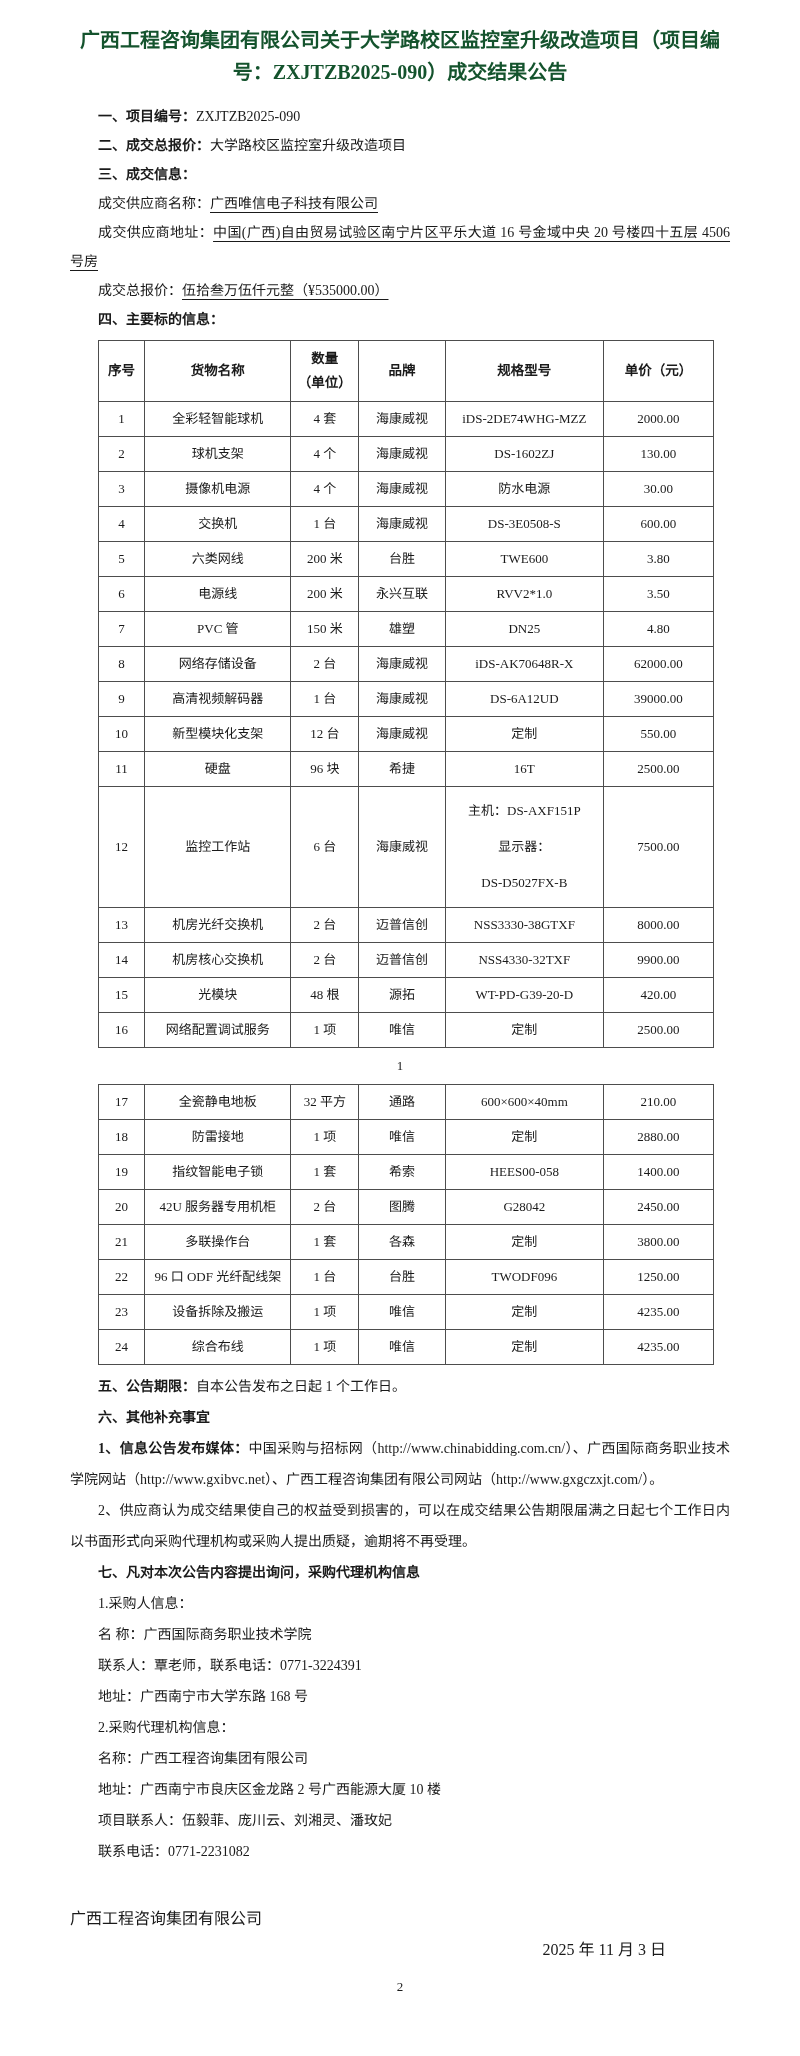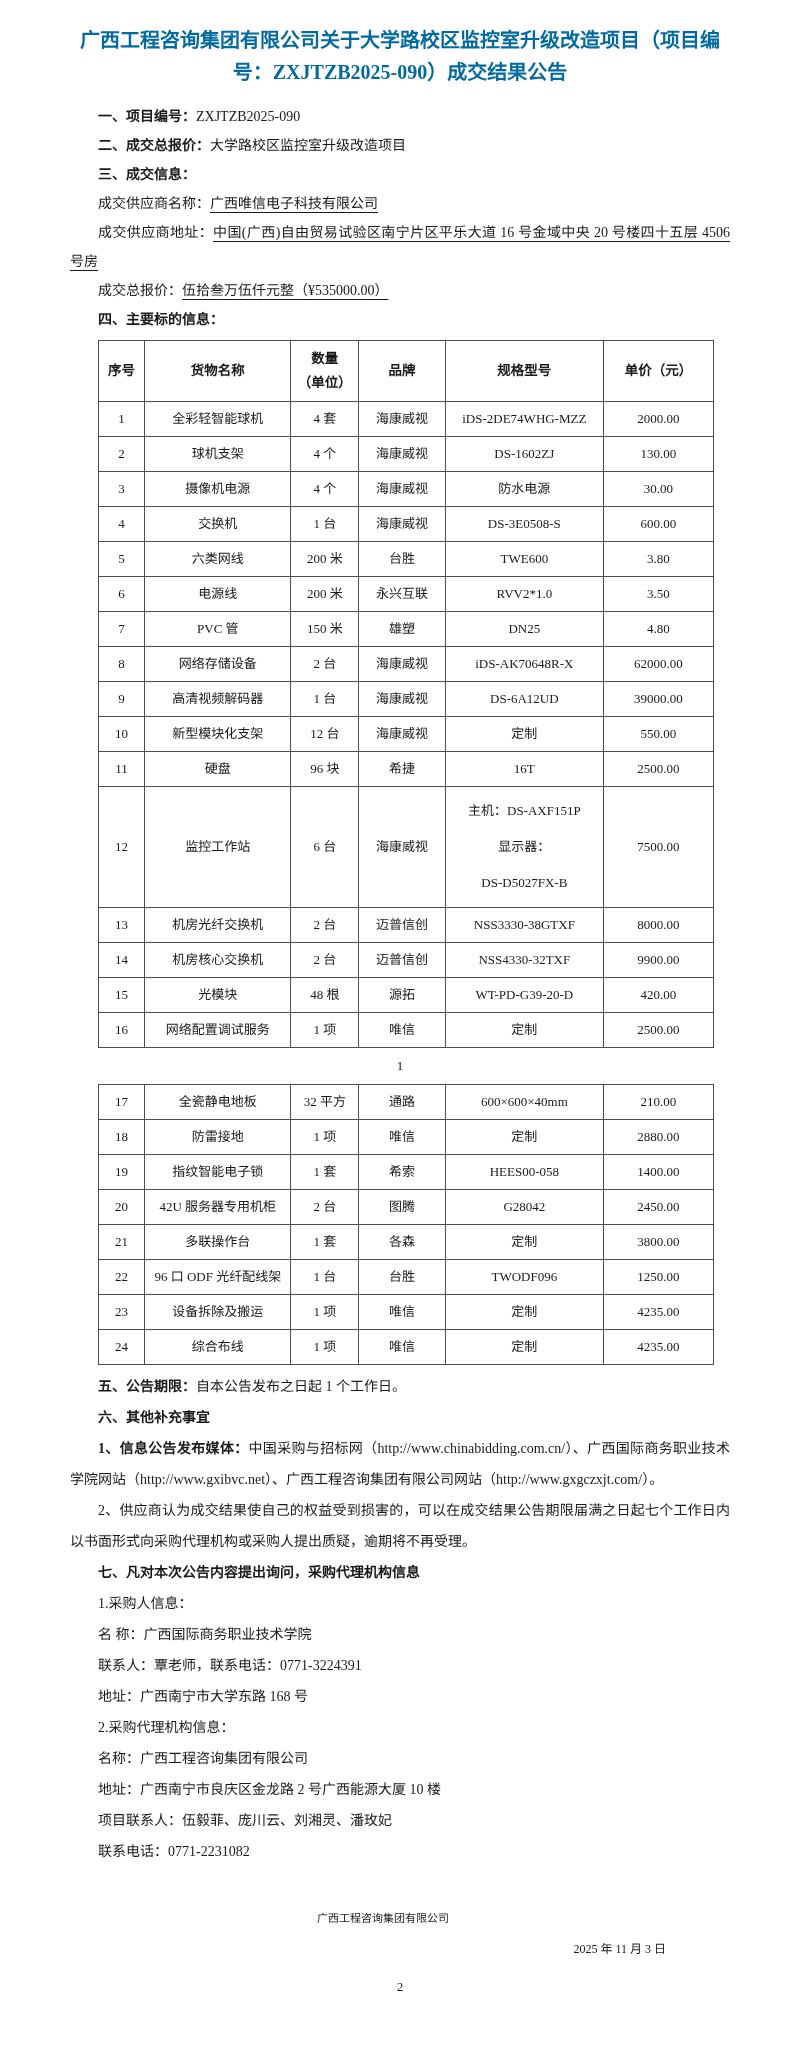--- a/index.html
+++ b/index.html
@@ -17,21 +17,21 @@
     width: 800px;
     height: 2056px;
     padding: 24px 70px 0 70px;
   }
   .doc-title {
     font-size: 20px;
     font-weight: bold;
     text-align: center;
     line-height: 32px;
     margin: 0 2px 14px 2px;
-    color: #0369a1;
+    color: #14532d;
   }
   .para {
     font-size: 14px;
     line-height: 29px;
     margin: 0;
     text-indent: 2em;
     text-align: justify;
   }
   .para-lower {
     font-size: 14px;
@@ -70,28 +70,28 @@
     line-height: 36px;
   }
   .page-num {
     text-align: center;
     font-size: 13px;
     line-height: 24px;
     margin: 6px 0;
   }
   .sig-block {
     margin-top: 36px;
-    text-align: center;
-    font-size: 11px;
+    text-align: left;
+    font-size: 16px;
     line-height: 31px;
     padding-right: 34px;
   }
   .sig-date {
     text-align: right;
-    font-size: 12px;
+    font-size: 16px;
     line-height: 31px;
     padding-right: 64px;
   }
   .pn2 { margin-top: 10px; }
   .gap-s { height: 6px; }
 </style>
 </head>
 <body>
 
 <div class="page">

